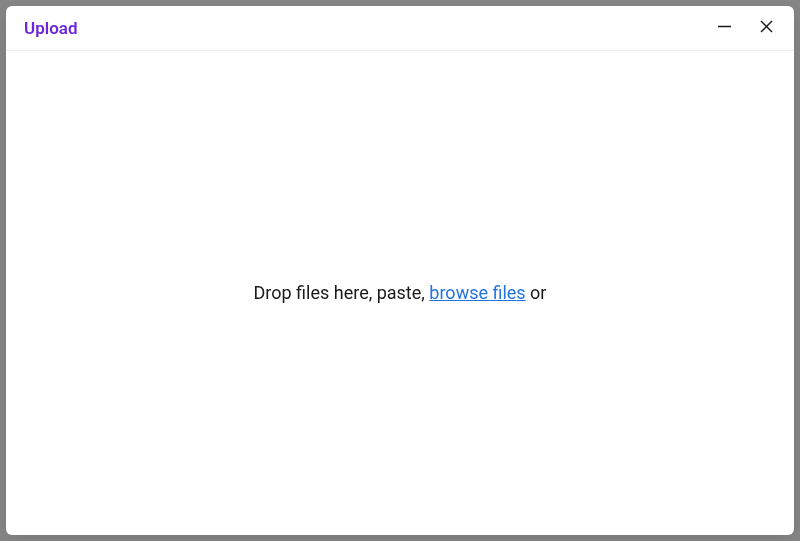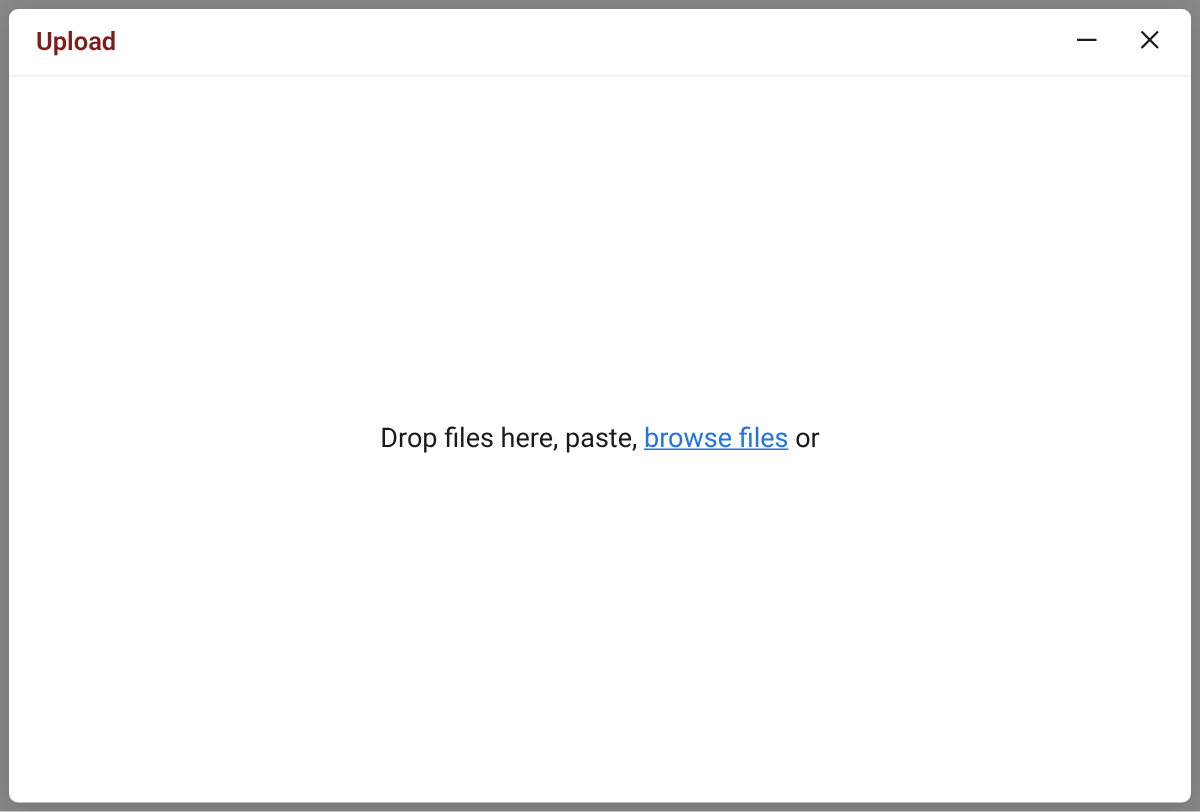--- a/index.html
+++ b/index.html
@@ -30,21 +30,21 @@
     .modal-header {
       display: flex;
       align-items: center;
       justify-content: space-between;
       padding: 12px 18px;
       border-bottom: 1px solid #eceef1;
     }
     .modal-title {
       font-size: 17px;
       font-weight: 600;
-      color: #7f1d1d;
+      color: #6d28d9;
     }
     .modal-controls {
       display: flex;
       align-items: center;
       gap: 22px;
     }
     .icon-btn {
       background: none;
       border: none;
       padding: 0;

